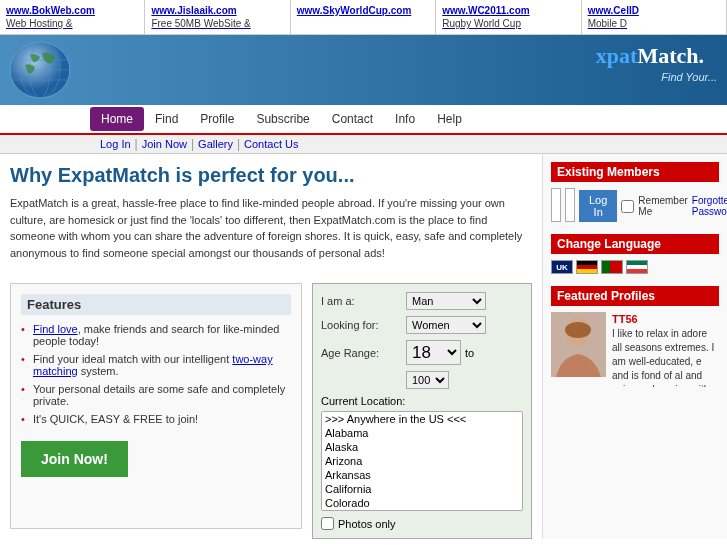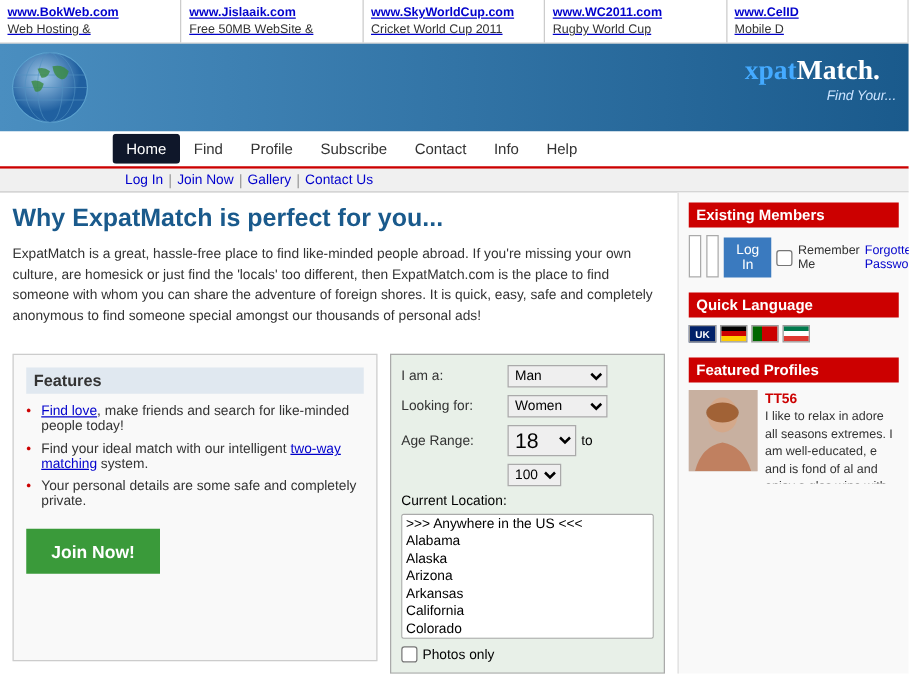--- a/index.html
+++ b/index.html
@@ -13,21 +13,21 @@
     
     #header { background: linear-gradient(to right, #4a8ec0, #1a5a8c); padding: 0; position: relative; height: 70px; }
     #globe-area { position: absolute; left: 0; top: 0; width: 90px; height: 70px; }
     #logo { position: absolute; right: 23px; top: 8px; font-size: 22px; font-weight: bold; color: #fff; font-family: Georgia, serif; }
     #logo span { color: #ffd700; }
     #tagline { position: absolute; right: 10px; top: 36px; font-size: 11px; color: #cce4ff; font-style: italic; }
 
     
     #nav { background: #fff; border-bottom: 2px solid #c00; display: flex; align-items: center; padding: 2px 0 2px 90px; }
     .nav-item { padding: 4px 10px; font-size: 12px; color: #333; cursor: pointer; border: 1px solid transparent; }
-    .nav-item.active { background: #0f172a; color: #fff; border-radius: 3px; }
+    .nav-item.active { background: #701a75; color: #fff; border-radius: 3px; }
 
     
     #sub-nav { background: #f0f0f0; padding: 2px 10px 2px 100px; border-bottom: 1px solid #ccc; display: flex; gap: 4px; align-items: center; }
     .sub-nav-item { font-size: 11px; color: #00c; cursor: pointer; }
     .sub-nav-sep { color: #999; }
 
     
     #main { display: flex; gap: 0; }
 
     
@@ -102,21 +102,20 @@
   <div class="ad-item">
     <strong>www.BokWeb.com</strong>
     <span>Web Hosting &amp;</span>
   </div>
   <div class="ad-item">
     <strong>www.Jislaaik.com</strong>
     <span>Free 50MB WebSite &amp;</span>
   </div>
   <div class="ad-item">
     <strong>www.SkyWorldCup.com</strong>
-    <span>Cricket World Cup 2011</span>
   </div>
   <div class="ad-item">
     <strong>www.WC2011.com</strong>
     <span>Rugby World Cup</span>
   </div>
   <div class="ad-item">
     <strong>www.CelID</strong>
     <span>Mobile D</span>
   </div>
 </div>
@@ -189,20 +188,23 @@
             make friends and search for like-minded people today!
           </li>
           <li>
             Find your ideal match with our intelligent
             <span class="link-text">two-way matching</span>
             system.
           </li>
           <li>
             Your personal details are some safe and completely private.
           </li>
+          <li>
+            It's QUICK, EASY &amp; FREE to join!
+          </li>
         </ul>
         <button id="join-btn">Join Now!</button>
       </div>
 
       <div id="quick-search">
 
         
         <div class="qs-row">
           <span class="qs-label">I am a:</span>
           <select class="qs-select">
@@ -268,21 +270,21 @@
         <button id="login-btn">Log In</button>
         <div id="remember-row">
           <input type="checkbox" style="">
           <span>Remember Me</span>
           <span id="forgot-link">Forgotten Password</span>
         </div>
       </div>
     </div>
 
     <div class="sidebar-section">
-      <div class="sidebar-section-title">Quick Language</div>
+      <div class="sidebar-section-title">Change Language</div>
       <div class="flags">
 
         <div class="flag" style="background:#012169;position:relative;overflow:hidden;">
           <span style="color:#fff;font-size:8px;font-weight:bold;">UK</span>
         </div>
 
         <div class="flag" style="background:linear-gradient(#000 33%,#c00 33%,#c00 66%,#fc0 66%);"></div>
 
         <div class="flag" style="background:linear-gradient(90deg,#006600 40%,#c00 40%);"></div>
 

